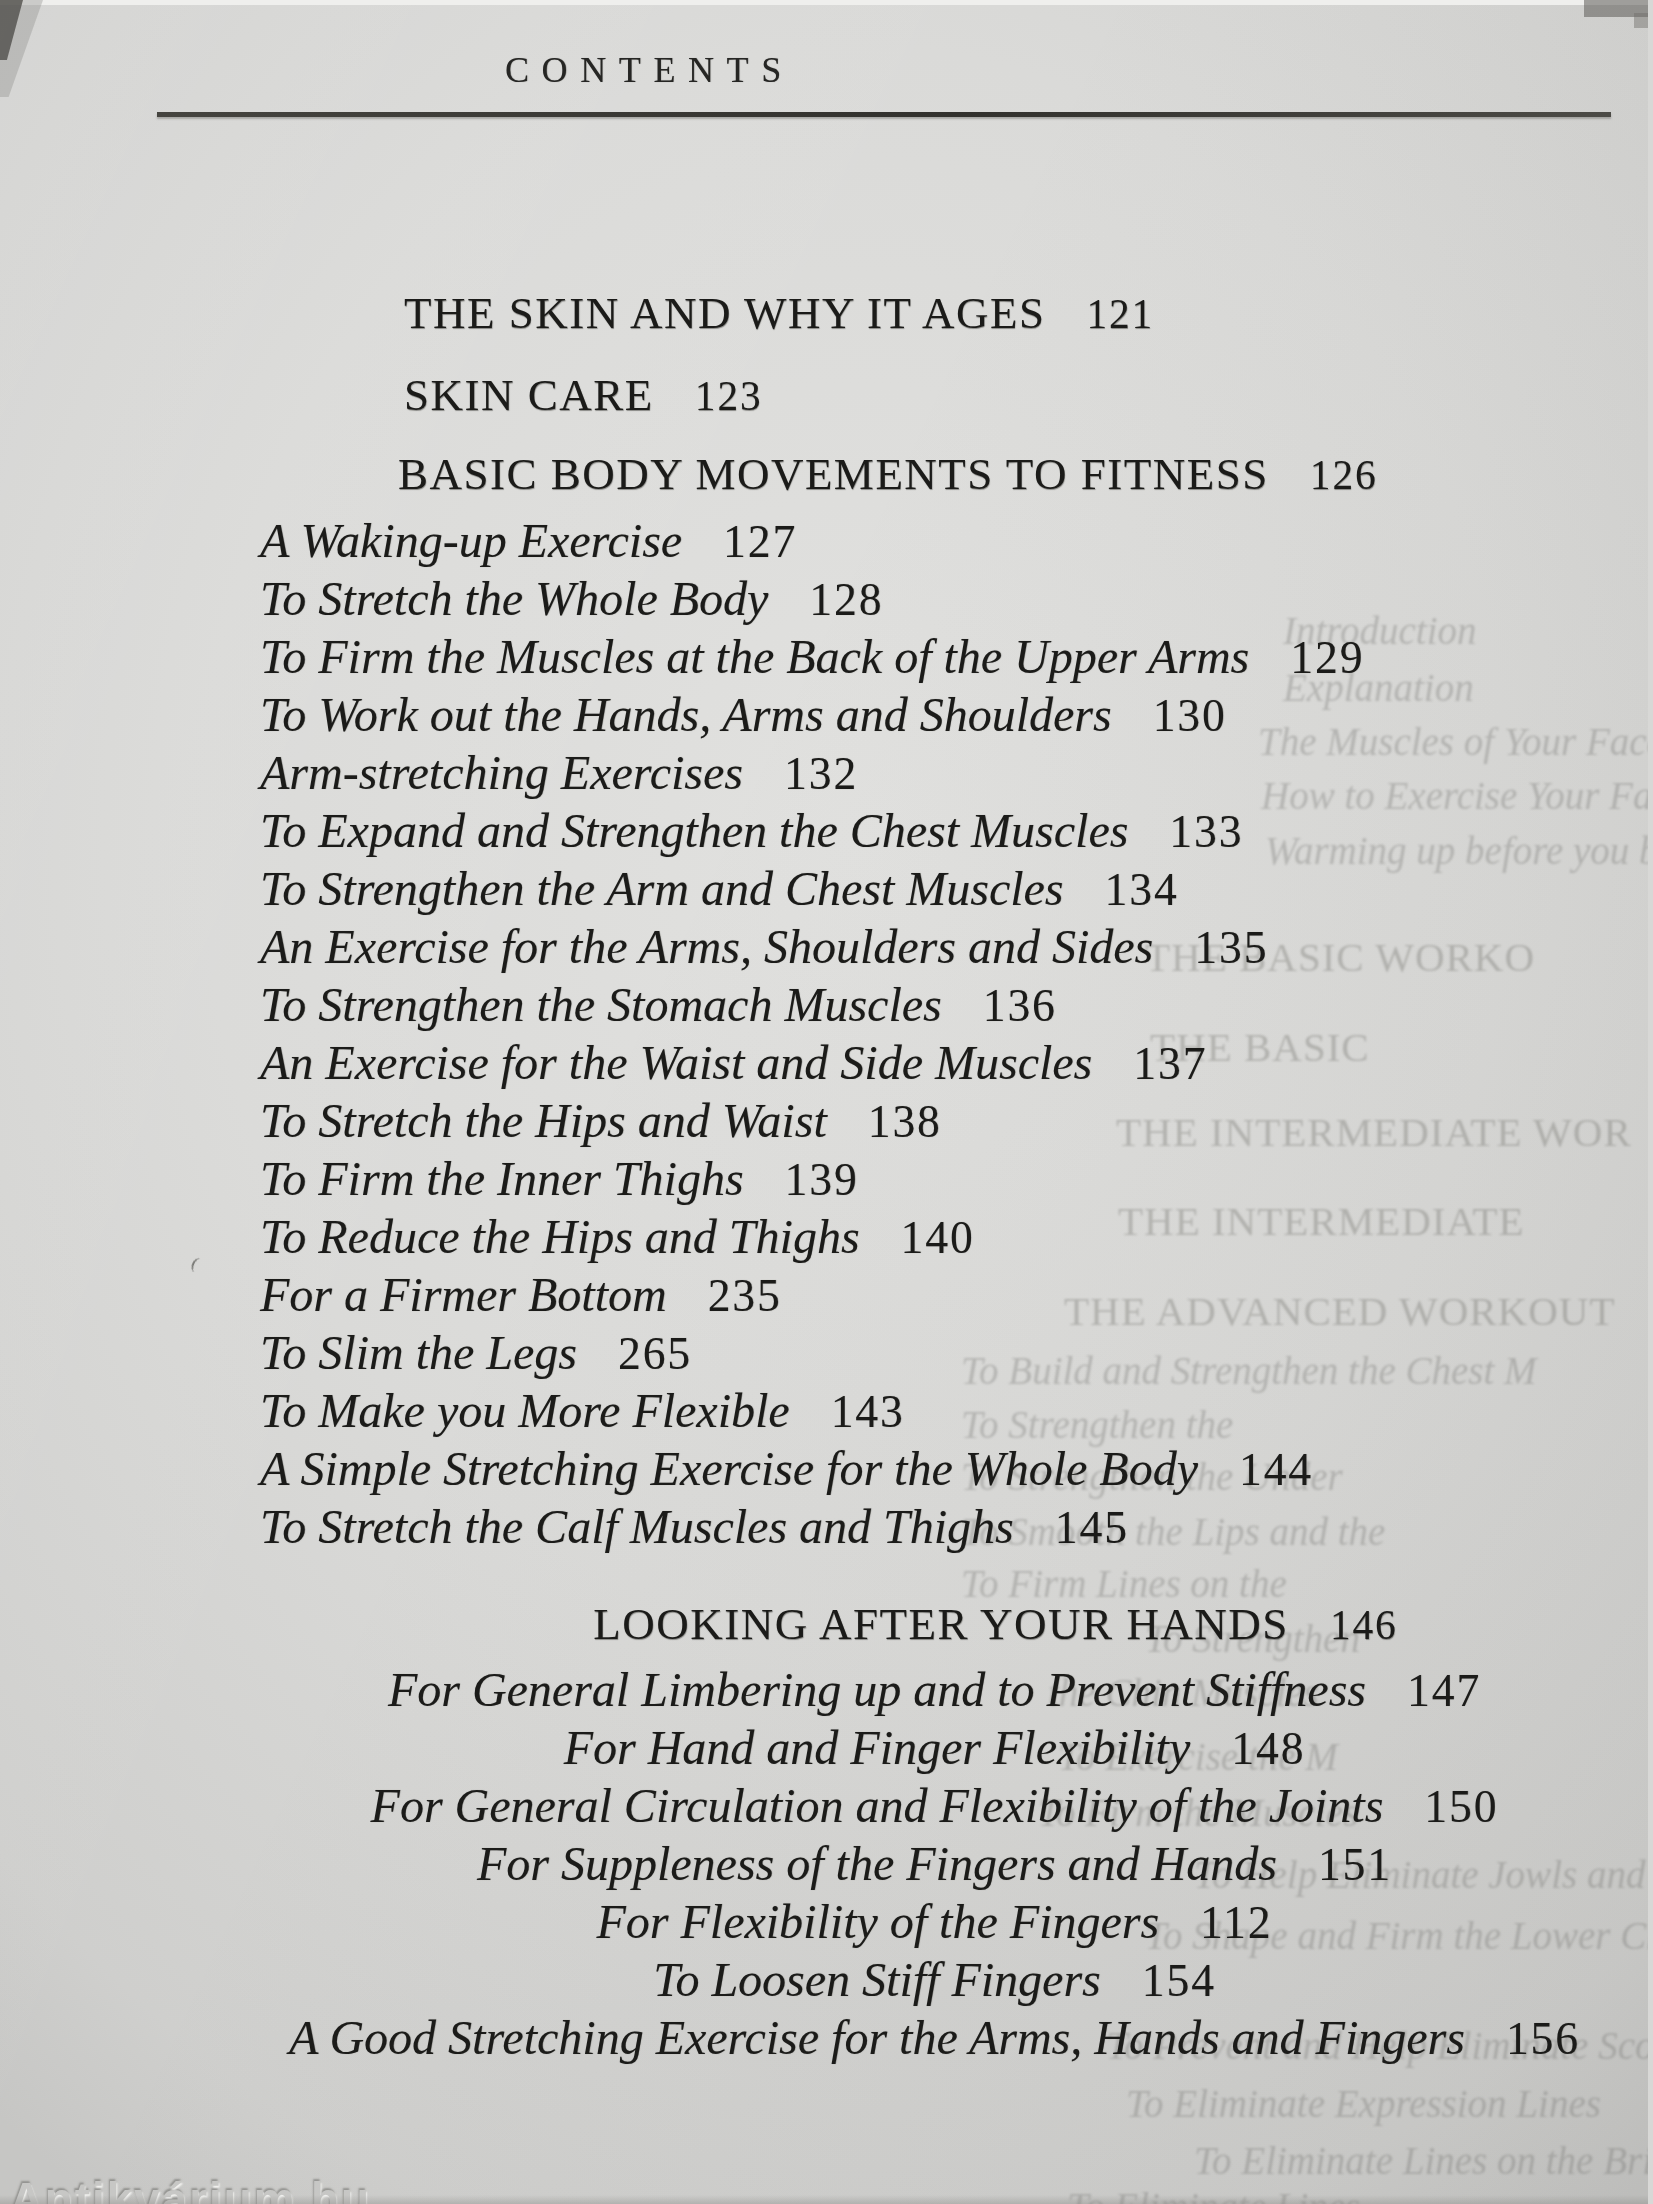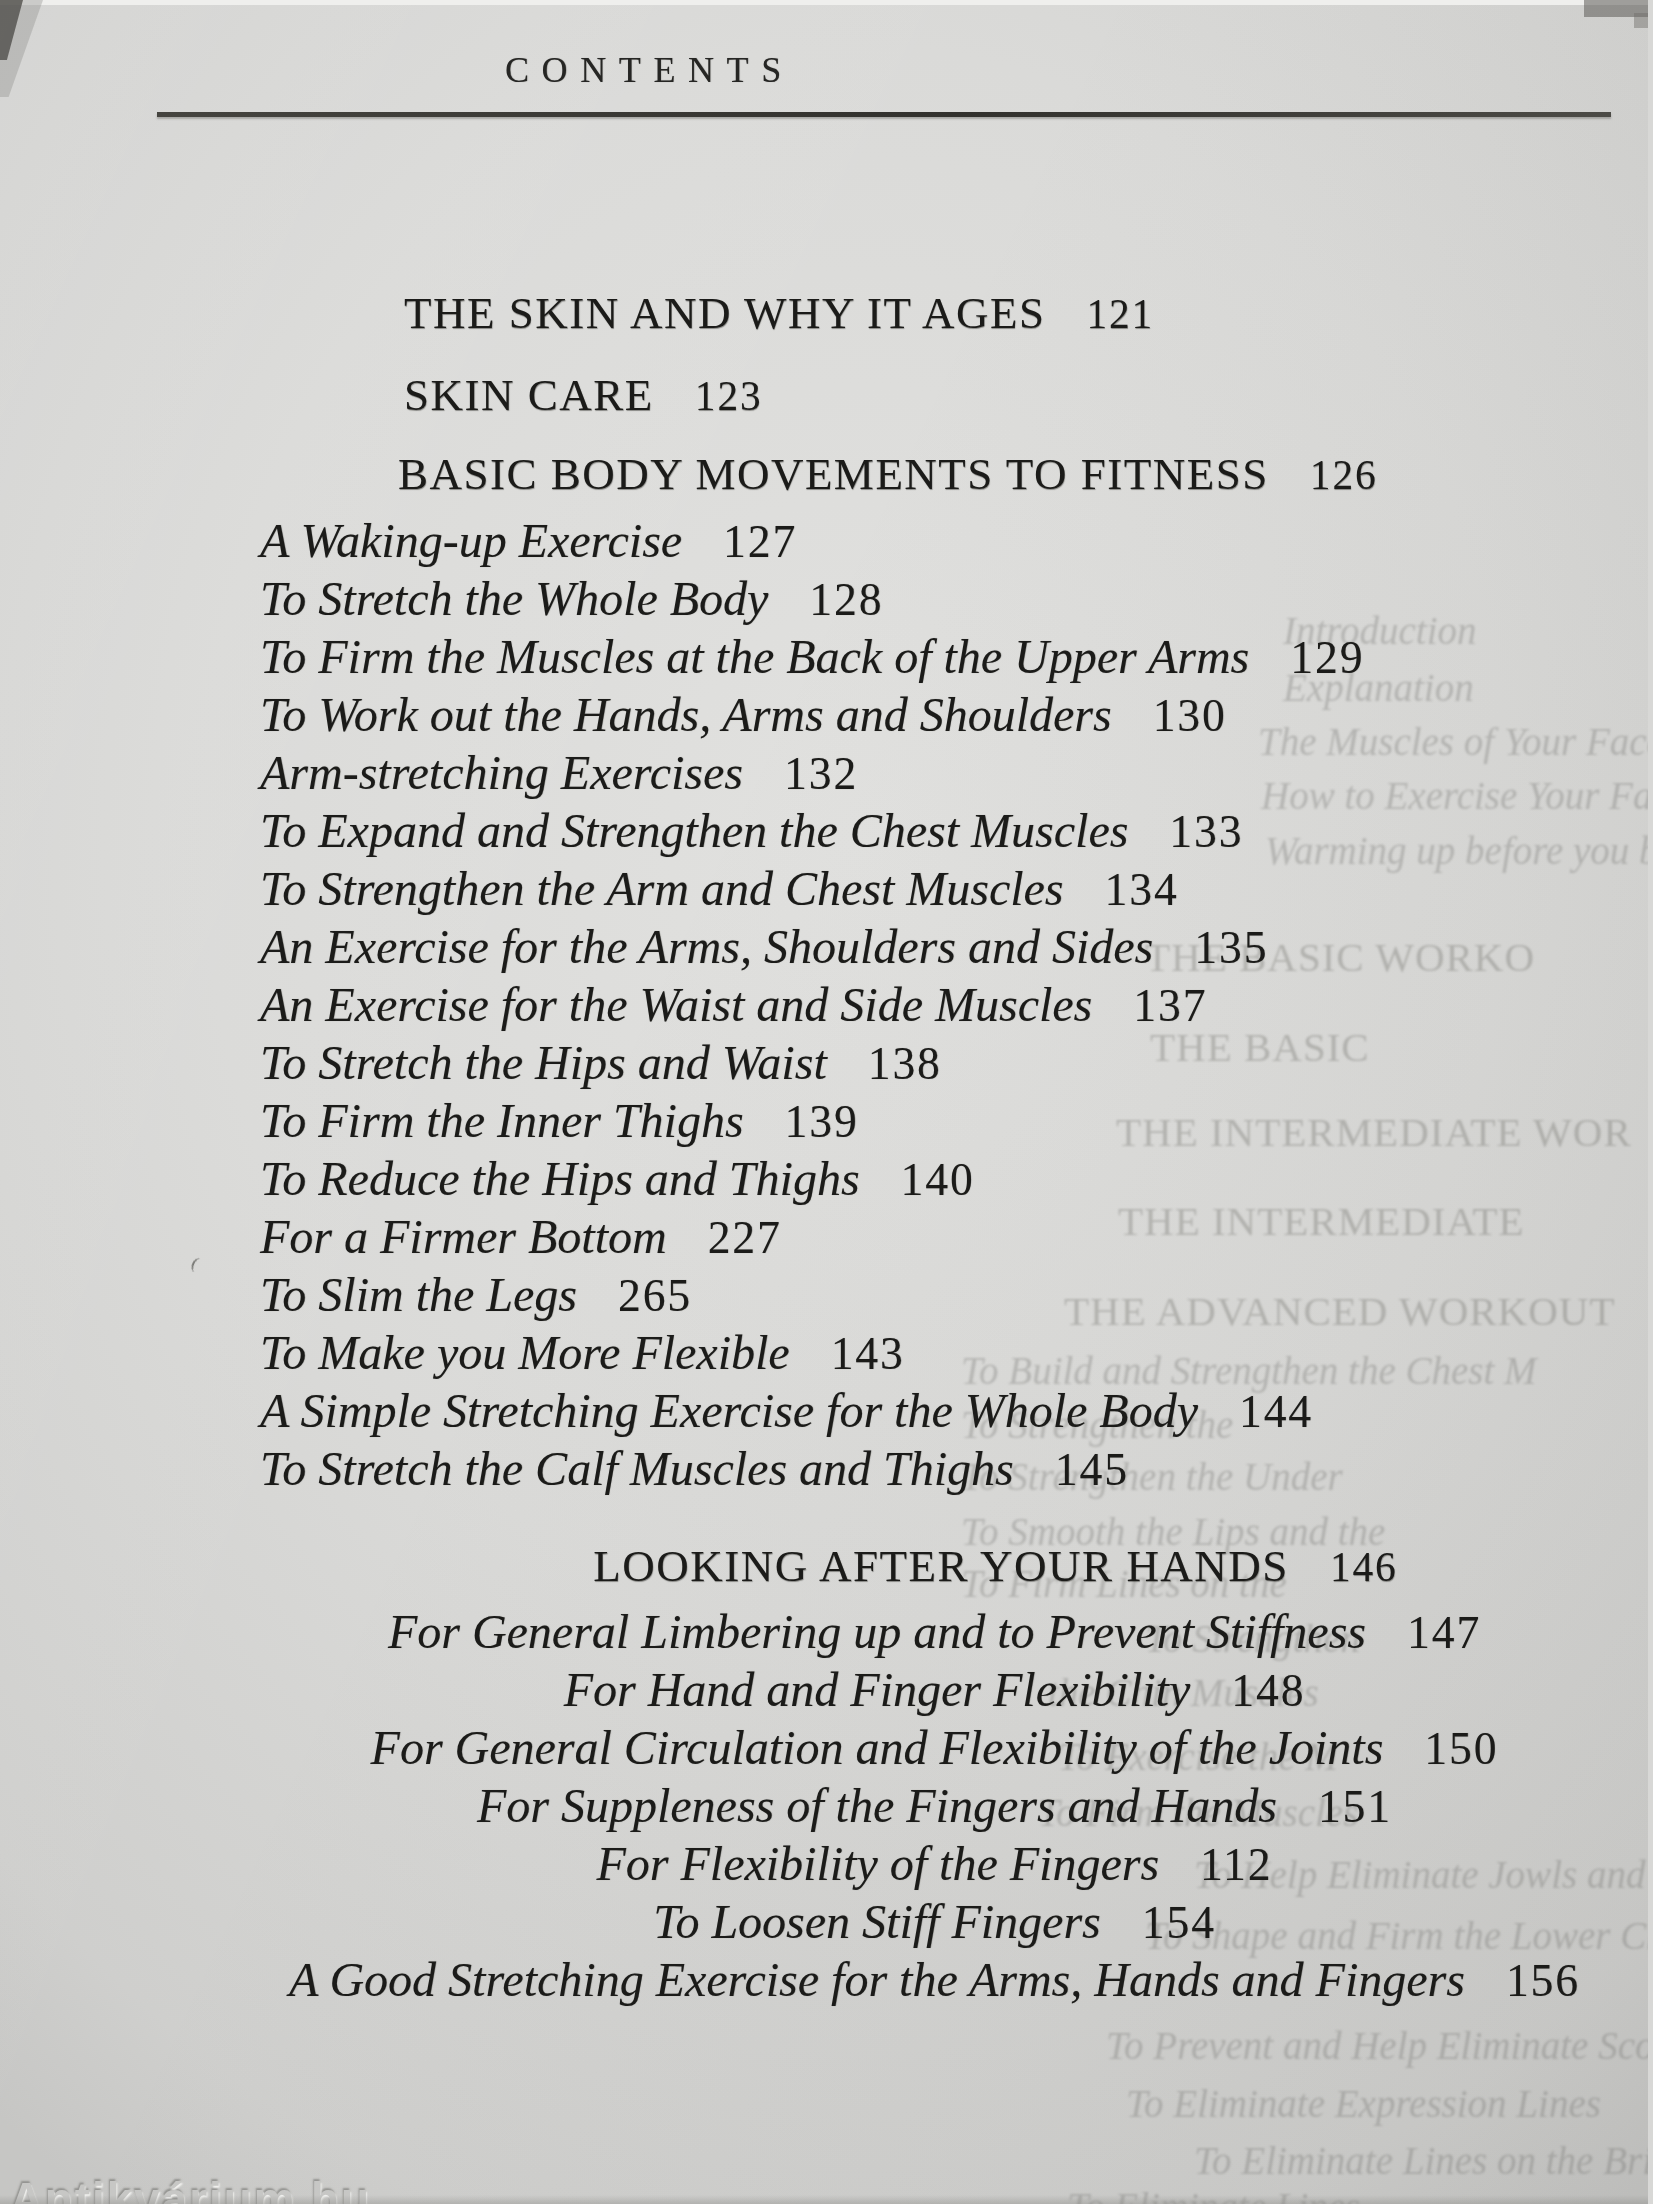--- a/index.html
+++ b/index.html
@@ -158,39 +158,42 @@
   </div>
 
   <div class="toc-entry">
     <span class="entry-title">To Strengthen the Arm and Chest Muscles</span><span class="pagenum">134</span>
   </div>
 
   <div class="toc-entry">
     <span class="entry-title">An Exercise for the Arms, Shoulders and Sides</span><span class="pagenum">135</span>
   </div>
 
+  <div class="toc-entry">
+    <span class="entry-title">To Strengthen the Stomach Muscles</span><span class="pagenum">136</span>
+  </div>
 
   <div class="toc-entry">
     <span class="entry-title">An Exercise for the Waist and Side Muscles</span><span class="pagenum">137</span>
   </div>
 
   <div class="toc-entry">
     <span class="entry-title">To Stretch the Hips and Waist</span><span class="pagenum">138</span>
   </div>
 
   <div class="toc-entry">
     <span class="entry-title">To Firm the Inner Thighs</span><span class="pagenum">139</span>
   </div>
 
   <div class="toc-entry">
     <span class="entry-title">To Reduce the Hips and Thighs</span><span class="pagenum">140</span>
   </div>
 
   <div class="toc-entry">
-    <span class="entry-title">For a Firmer Bottom</span><span class="pagenum">227</span>
+    <span class="entry-title">For a Firmer Bottom</span><span class="pagenum">235</span>
   </div>
 
   <div class="toc-entry">
     <span class="entry-title">To Slim the Legs</span><span class="pagenum">265</span>
   </div>
 
   <div class="toc-entry">
     <span class="entry-title">To Make you More Flexible</span><span class="pagenum">143</span>
   </div>
 

